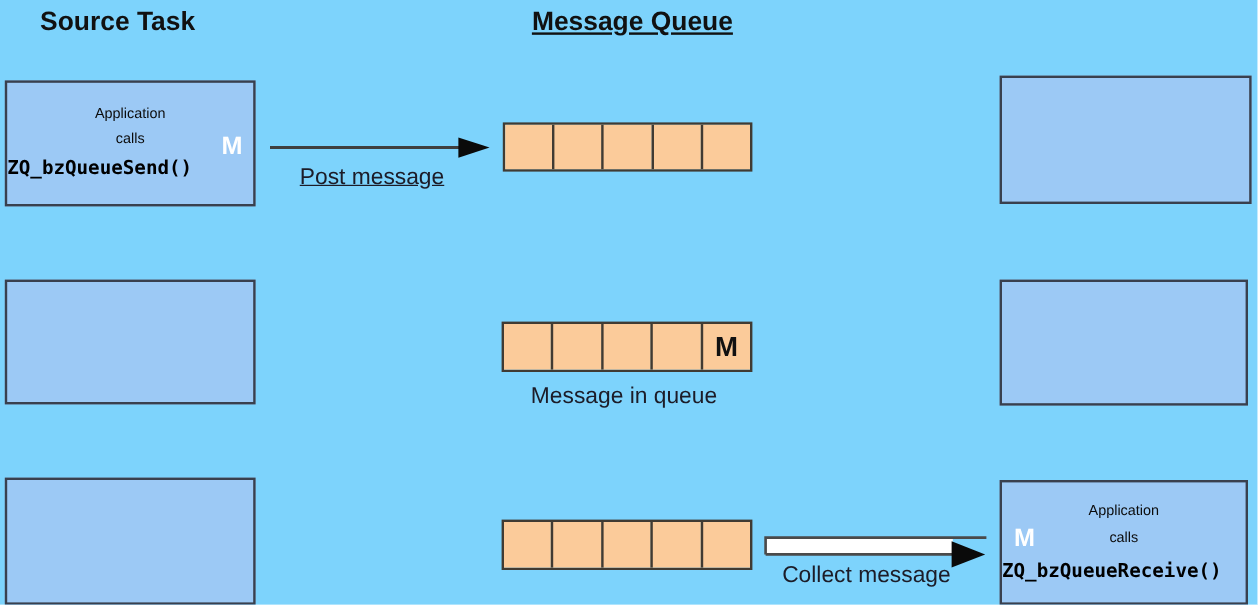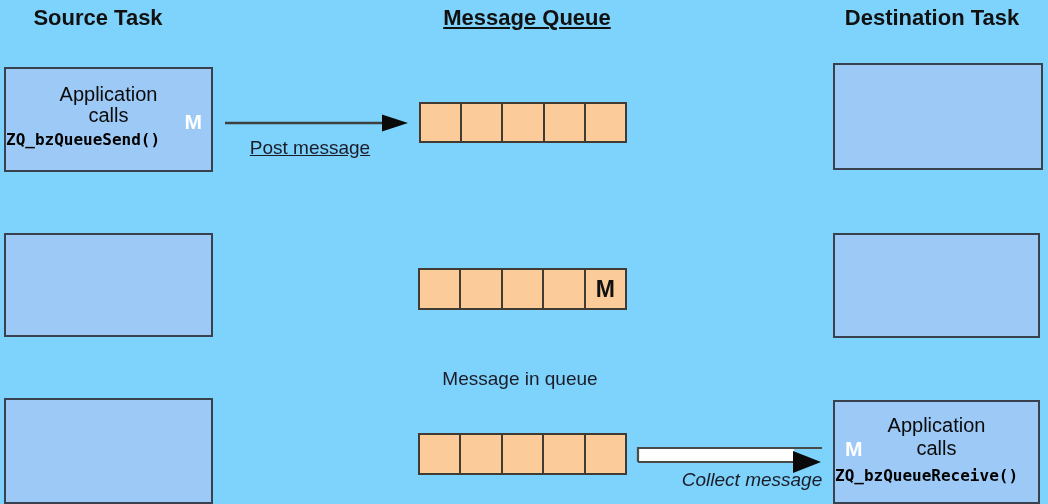--- a/index.html
+++ b/index.html
@@ -12,21 +12,21 @@
     font-size:22px;font-weight:bold;color:var(--heading-text,#111);
     white-space:nowrap;letter-spacing:0px;
   }
   .task-box{
     position:absolute;box-sizing:border-box;
     background:var(--task-box-fill,#9cc9f5);
     border:2px solid var(--task-box-border,#39404e);
   }
   .task-text{
     position:absolute;left:0;right:0;text-align:center;
-    font-size:20px;line-height:20px;color:#0b0b0b;
+    font-size:12px;line-height:20px;color:#0b0b0b;
   }
   .task-code{
     position:absolute;left:0;right:0;
     font-family:"DejaVu Sans Mono","Liberation Mono",monospace;
     font-weight:bold;font-size:16px;color:#000;white-space:nowrap;
   }
   .box-marker{
     position:absolute;font-size:21px;font-weight:bold;
     color:var(--marker-on-box,#fff);
   }
@@ -50,21 +50,20 @@
   }
   .arrow-svg{position:absolute;}
 </style>
 </head>
 <body>
 
 <div id="stage">
 
   <div class="col-header" style="left:98px;">Source Task</div>
   <div class="col-header" style="left:527px;text-decoration:underline;">Message Queue</div>
-  <div class="col-header" style="left:932px;">Destination Task</div>
 
   <div class="task-box" style="left:4px;top:67px;width:209px;height:105px;">
     <div class="task-text" style="top:15px;">Application</div>
     <div class="task-text" style="top:36px;">calls</div>
     <div class="task-code" style="top:61px;">ZQ_bzQueueSend()</div>
     <div class="box-marker" style="right:9px;top:41px;">M</div>
   </div>
 
   <svg class="arrow-svg" style="left:222px;top:109px;" width="188" height="28" viewBox="0 0 188 28">
     <line x1="3" y1="14" x2="162" y2="14" stroke="#3f3f3f" stroke-width="2.5"></line>
@@ -86,40 +85,40 @@
 
   <div class="queue" style="left:418px;top:268px;width:209px;height:42px;">
       <div class="qcell"></div>
       <div class="qcell"></div>
       <div class="qcell"></div>
       <div class="qcell"></div>
       <div class="qcell">
         <span class="qmarker">M</span>
       </div>
     </div>
-  <div class="flow-label" style="left:520px;top:320px;margin-top:48px;">Message in queue</div>
+  <div class="flow-label" style="left:520px;top:320px;">Message in queue</div>
 
   <div class="task-box" style="left:833px;top:233px;width:207px;height:105px;"></div>
 
   <div class="task-box" style="left:4px;top:398px;width:209px;height:106px;"></div>
 
   <div class="queue" style="left:418px;top:433px;width:209px;height:42px;">
       <div class="qcell"></div>
       <div class="qcell"></div>
       <div class="qcell"></div>
       <div class="qcell"></div>
       <div class="qcell"></div>
     </div>
 
   <svg class="arrow-svg" style="left:636px;top:444px;" width="190" height="34" viewBox="0 0 190 34">
     <rect x="2" y="4" width="156" height="14" fill="#ffffff"></rect>
     <path d="M2,18 L2,4 L186,4 M2,18 L159,18" fill="none" stroke="#4a4a4a" stroke-width="2.2"></path>
     <polygon points="157,7 157,29 185,18" fill="#0a0a0a"></polygon>
   </svg>
-  <div class="flow-label" style="left:752px;top:469px;font-style:italic;">Collect message</div>
+  <div class="flow-label" style="left:722px;top:469px;">Collect message</div>
 
   <div class="task-box" style="left:833px;top:400px;width:207px;height:104px;">
     <div class="task-text" style="top:13px;">Application</div>
     <div class="task-text" style="top:36px;">calls</div>
     <div class="task-code" style="top:64px;">ZQ_bzQueueReceive()</div>
     <div class="box-marker" style="left:10px;top:35px;">M</div>
   </div>
 
 </div>
 

